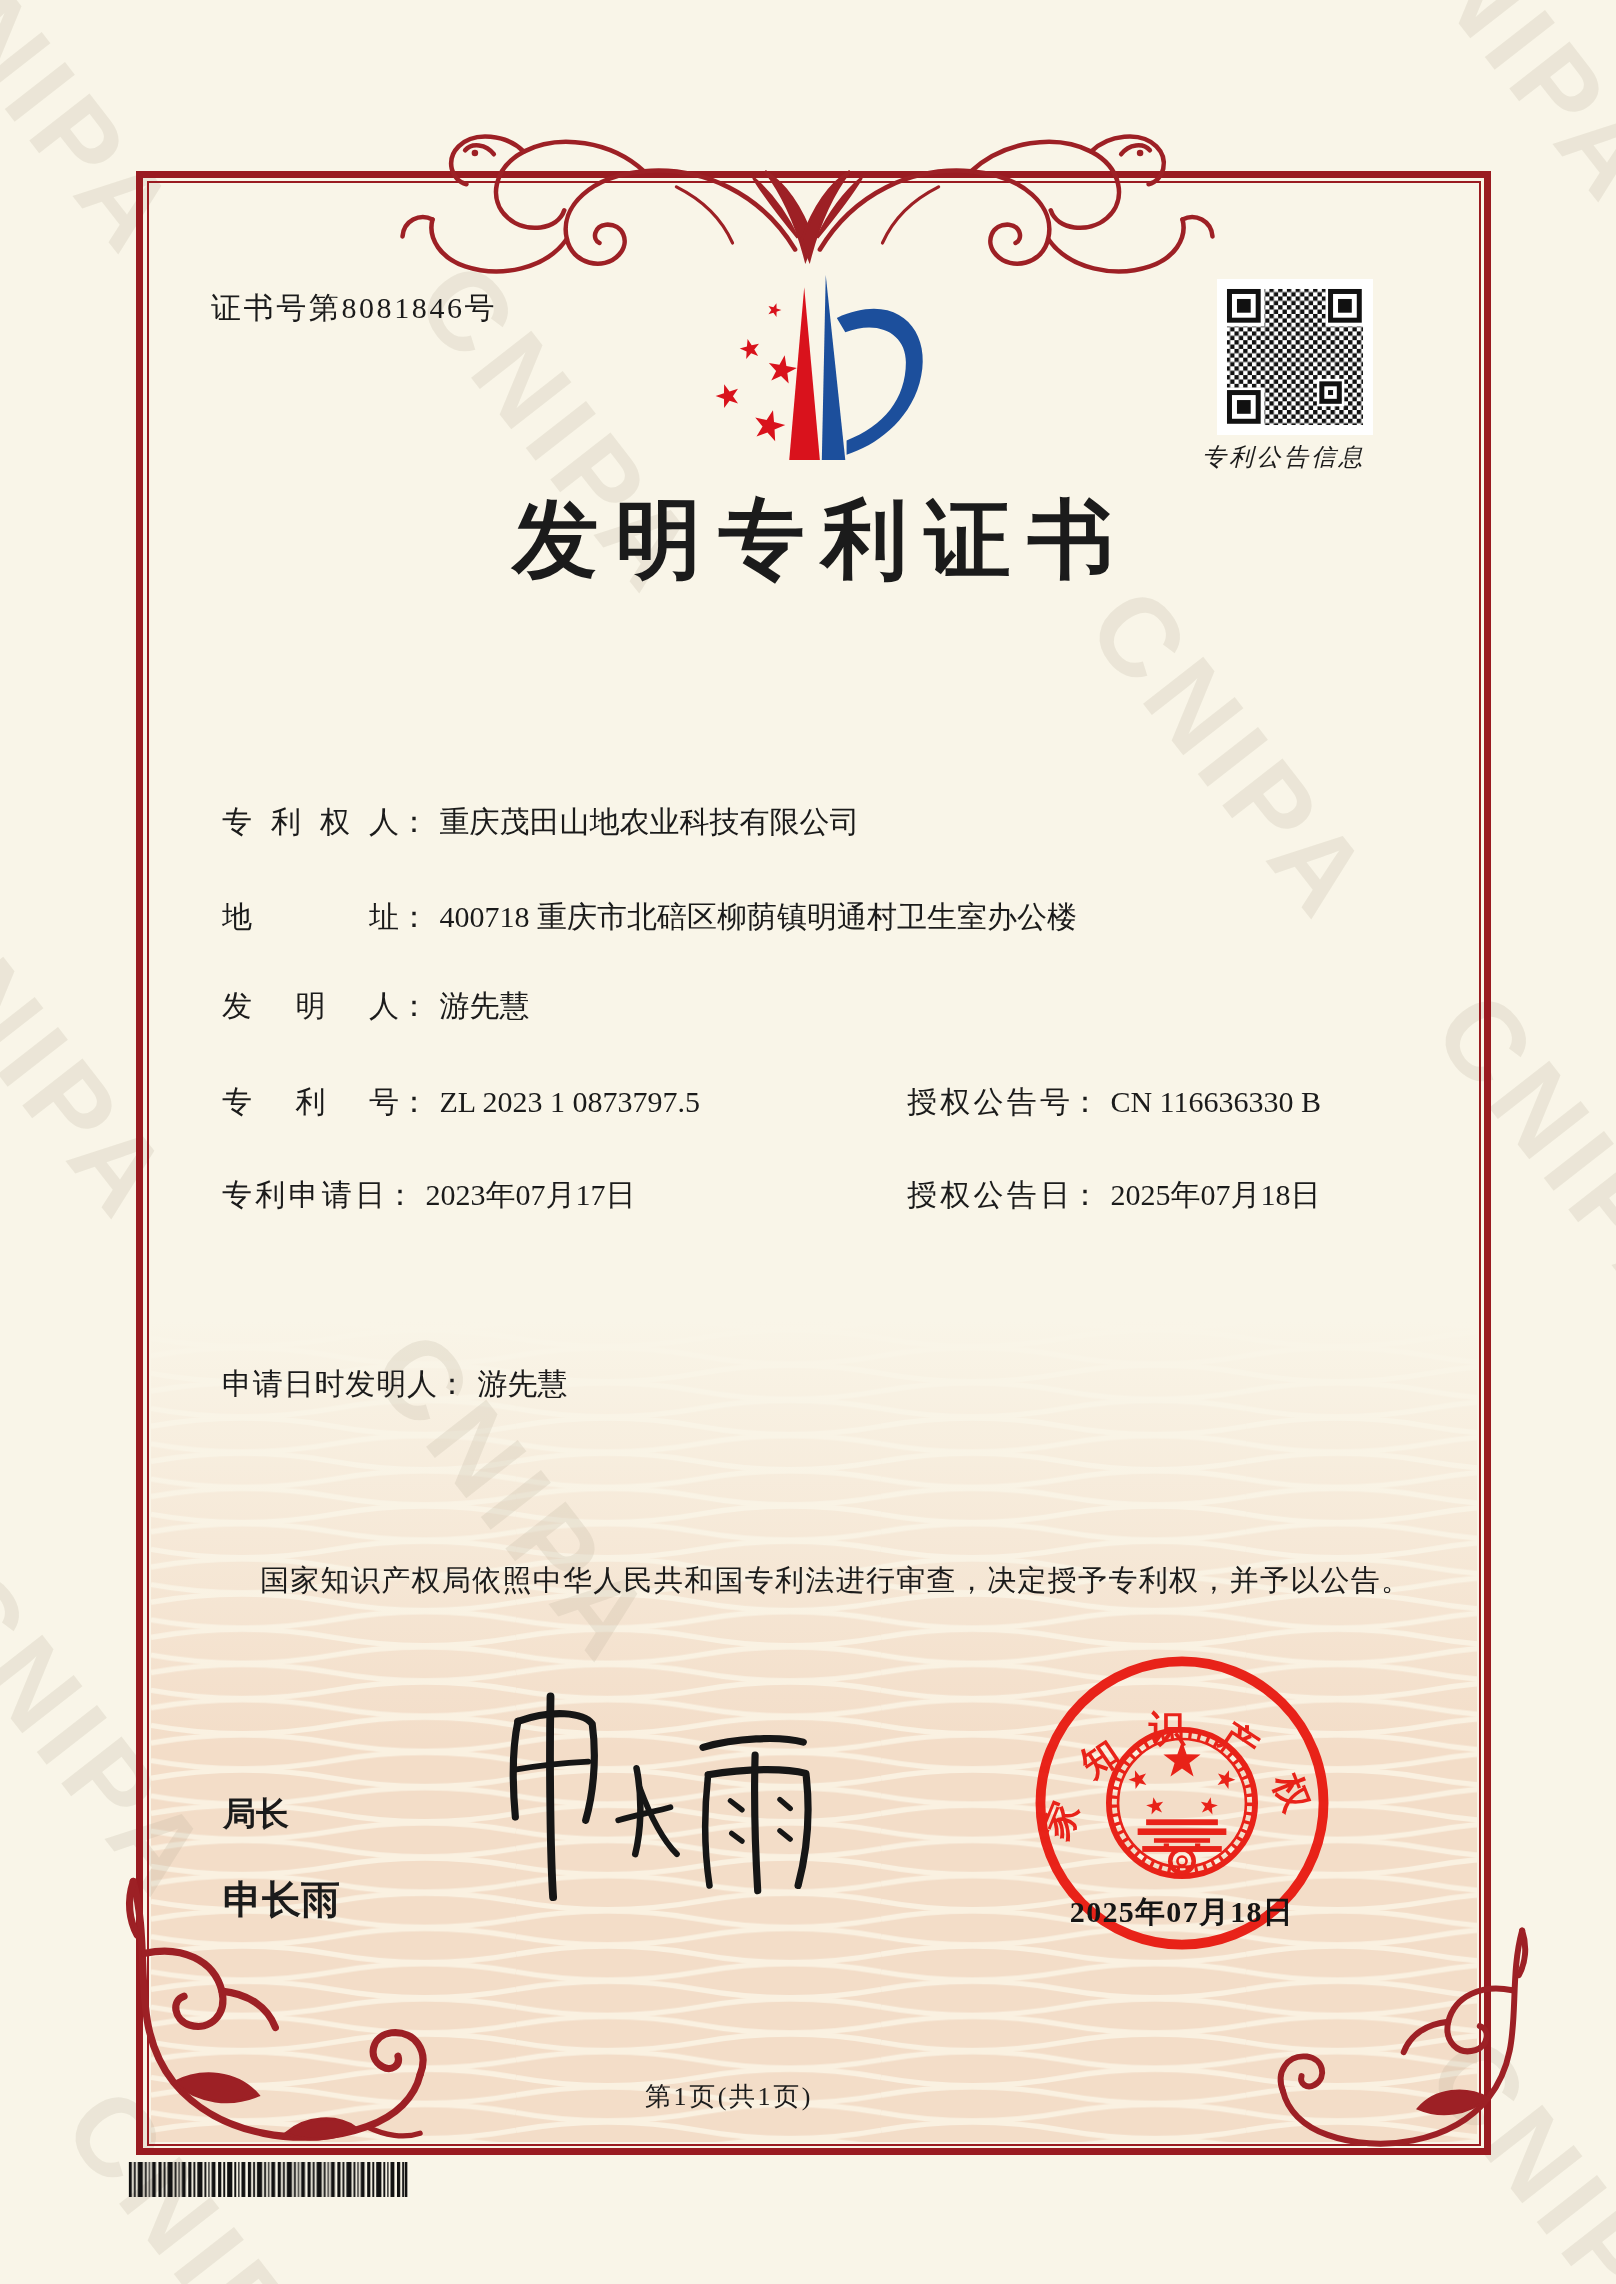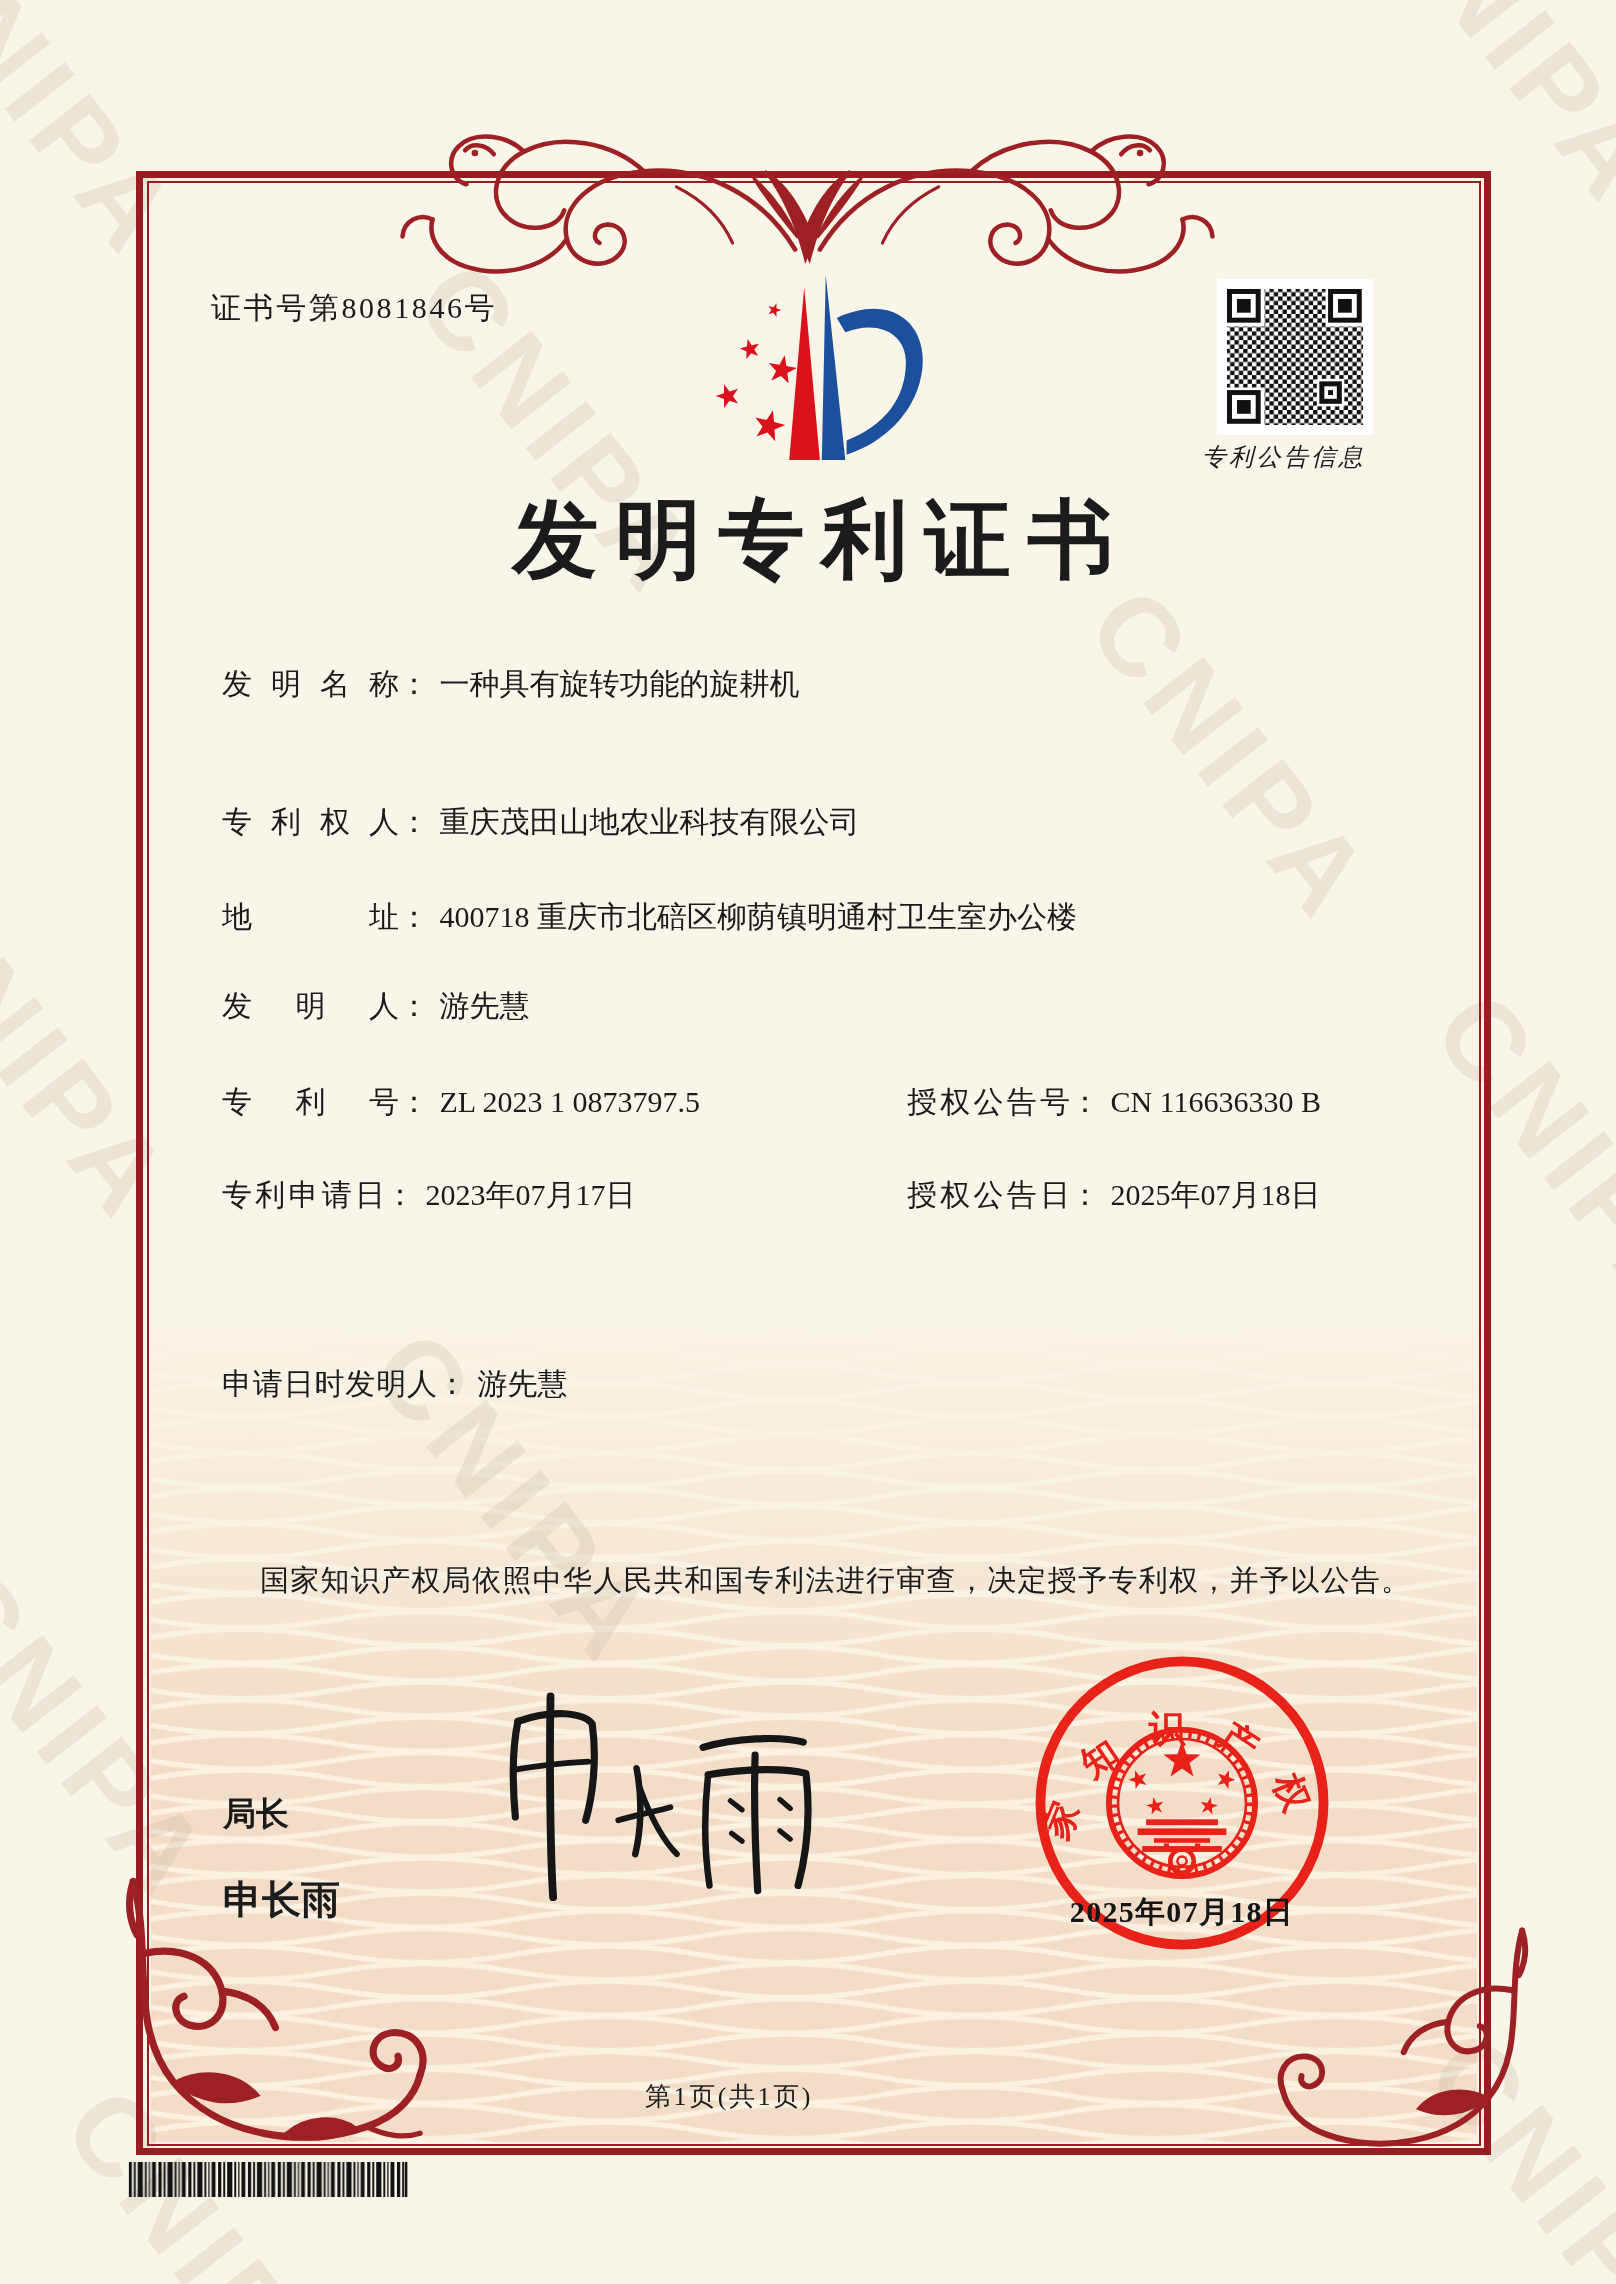--- a/index.html
+++ b/index.html
@@ -208,23 +208,20 @@
           <rect x="164" y="164" width="36" height="36" fill="#111111"></rect>
           <rect x="172" y="172" width="20" height="20" fill="#ffffff"></rect>
           <rect x="178" y="178" width="8" height="8" fill="#111111"></rect>
         </g>
       </svg>
     </div>
     <div class="qr-caption">专利公告信息</div>
 
     <div class="doc-title">发明专利证书</div>
 
-    <div class="row" style="top:664px">
-      <span class="flabel w272">发明名称</span><span class="colon">：</span><span>一种具有旋转功能的旋耕机</span>
-    </div>
 
     <div class="row" style="top:802px">
       <span class="flabel w272">专利权人</span><span class="colon">：</span><span>重庆茂田山地农业科技有限公司</span>
     </div>
 
     <div class="row" style="top:897px">
       <span class="flabel w272">地址</span><span class="colon">：</span><span>400718 重庆市北碚区柳荫镇明通村卫生室办公楼</span>
     </div>
 
     <div class="row" style="top:986px">

